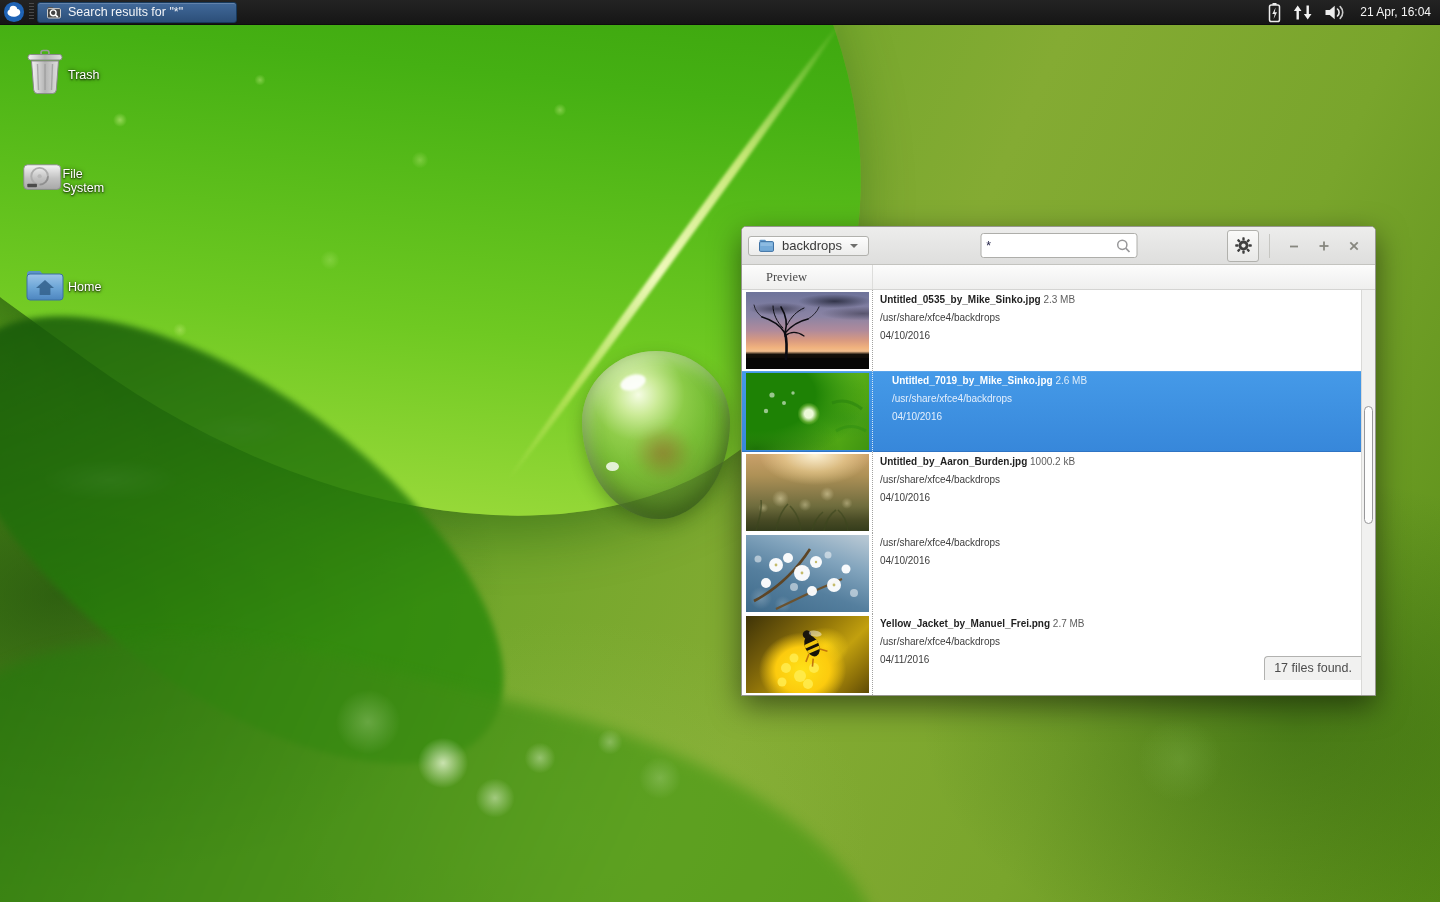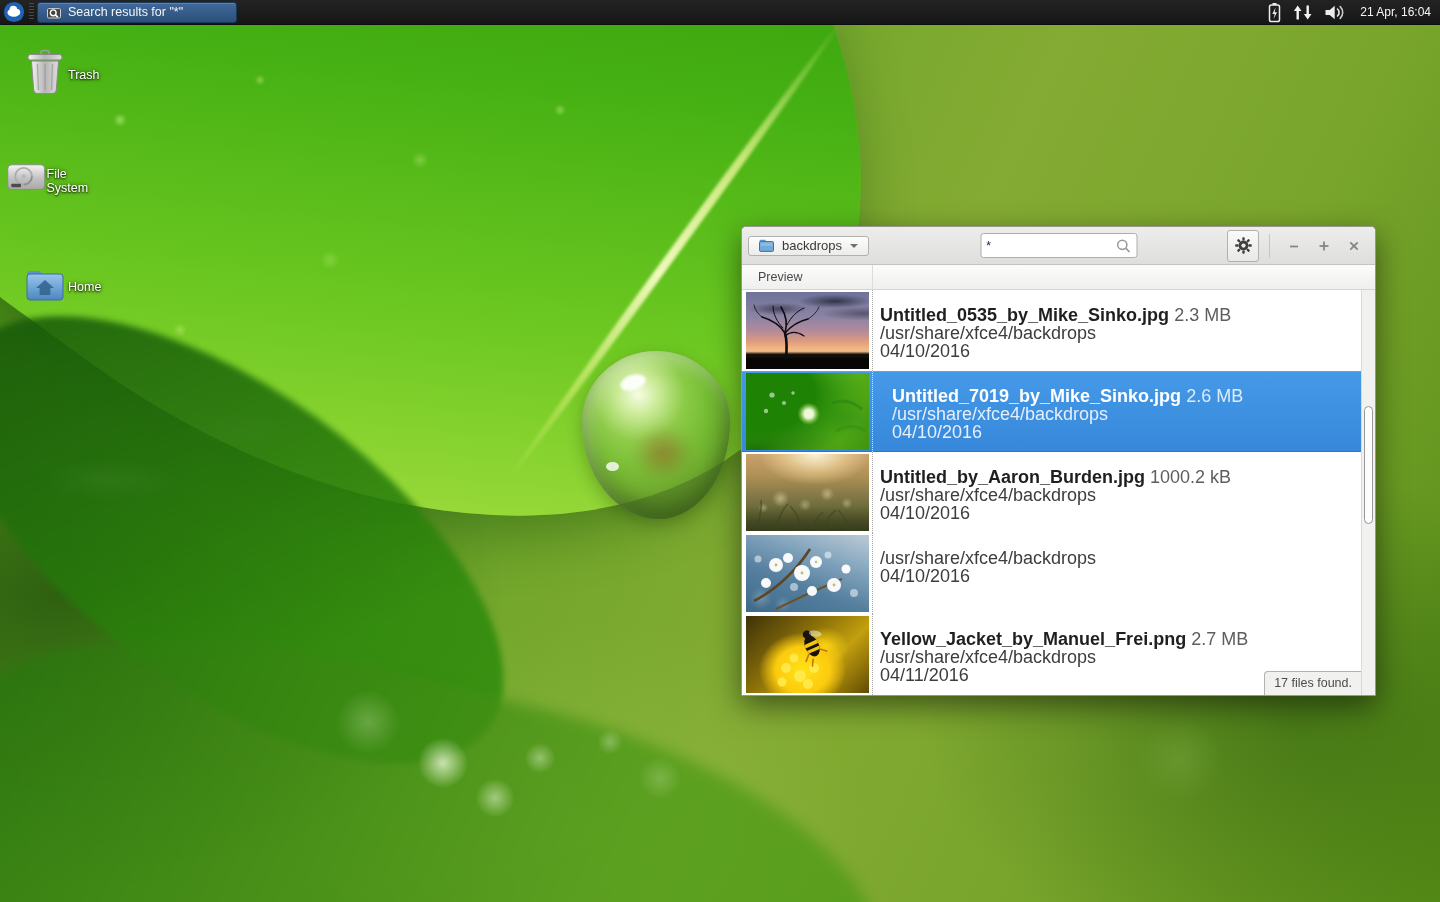--- a/index.html
+++ b/index.html
@@ -103,33 +103,33 @@
   .hdr-right { margin-left:auto; display:flex; align-items:center; }
   .gear-button { width:32px; height:32px; border:1px solid #b1b1ad; border-radius:3px;
     display:flex; align-items:center; justify-content:center;
     background:linear-gradient(#fafaf9,#e8e8e7); }
   .hdr-sep { width:1px; height:24px; background:#c6c6c2; margin:0 9px 0 10px; }
   .win-ctl { width:22px; height:24px; display:flex; align-items:center; justify-content:center;
     margin:0 4px; }
 
   .cols { height:25px; flex:none; display:flex; font-size:12.5px; color:#4a4a4a;
     background:linear-gradient(#fcfcfc,#efefee); border-bottom:1px solid #d4d4d2; }
-  .col-preview { width:131px; flex:none; padding-left:16px; line-height:24px;
-    border-right:1px solid #dddddb; }
+  .col-preview { width:131px; flex:none; padding-left:24px; line-height:24px;
+    border-right:1px solid #dddddb;font-family:Liberation Serif, serif; }
   .col-details { flex:1; padding-left:6px; line-height:24px;margin-top:32px; }
 
   .list { position:relative; flex:1; background:#fff; overflow:hidden; }
   .row { width:calc(100% - 14px); height:81px; display:flex; }
   .row.selected { background:linear-gradient(#459ae8,#3787da);
     box-shadow:inset 0 1px 0 #5aa5ec, inset 0 -1px 0 #2f74c4;gap:12px; }
   .preview-cell { width:131px; flex:none; display:flex; align-items:center;
     padding-left:4px; border-right:1px dotted #a3a3a1; }
   .thumb { width:123px; height:77px; position:relative; overflow:hidden; flex:none; }
   .thumb svg { position:absolute; inset:0; }
-  .details-cell { flex:1; padding:16px 4px 0 7px; font-size:18px; line-height:18px;
+  .details-cell { flex:1; padding:1px 4px 0 7px; font-size:10px; line-height:18px;
     color:#3d3d3d; overflow:hidden; white-space:nowrap; }
   .fname { font-weight:bold; color:#1f1f1f; }
   .fsize { color:#5e5e5e; }
   .row.selected .fname { color:#fff; }
   .row.selected .fsize { color:rgba(255,255,255,.82); }
   .row.selected .details-cell { color:#e4effc; }
   .row.selected .preview-cell { border-right-color:#d8e6f5; }
 
   .thumb-tree {
     background:
@@ -161,21 +161,21 @@
   .thumb-wasp {
     background:
       radial-gradient(56px 48px at 46% 70%, #ffe118 0%, #fccb0e 48%, rgba(250,200,10,0) 78%),
       radial-gradient(32px 26px at 64% 40%, #fdd614 0%, rgba(253,214,20,0) 75%),
       linear-gradient(135deg,#3e3307 0%,#6b560a 24%,#967909 45%,#c2a00e 66%,#8a6e08 86%,#5e4b06 100%); }
 
   .scrollbar { position:absolute; right:0; top:0; bottom:0; width:14px;
     background:#f1f1f0; border-left:1px solid #d9d9d7; }
   .scroll-thumb { position:absolute; left:2px; top:116px; width:9px; height:118px;
     background:#fdfdfd; border:1px solid #98989a; border-radius:6px; }
-  .status-float { position:absolute; right:14px; bottom:0; height:24px; z-index:4;
+  .status-float { position:absolute; right:14px; bottom:15px; height:24px; z-index:4;
     padding:0 9px; line-height:22px; font-size:12.5px; color:#4c4c4c;
     background:#f1f1f0; border:1px solid #b2b2b0; border-right:none; border-bottom:none;
     border-radius:4px 0 0 0; }
 </style>
 </head>
 <body>
 
 <div class="wallpaper">
   <div class="leaf-body"></div>
   <div class="leaf-speckles"></div>
@@ -204,21 +204,21 @@
     <path d="M9.5 13 h27 l-2.2 29 a4 4 0 0 1 -4 3.6 h-14.6 a4 4 0 0 1 -4 -3.6 z" fill="url(#gsil)" stroke="#8a8a8a" stroke-width="1"></path>
     <g stroke="#9a9a9a" stroke-width="1.4" opacity=".75">
       <line x1="15.5" y1="16" x2="16.5" y2="42"></line>
         <line x1="23" y1="16" x2="23" y2="42"></line>
         <line x1="30.5" y1="16" x2="29.5" y2="42"></line>
     </g>
   </svg>
   <div class="dlabel">Trash</div>
 </div>
 
-<div class="desktop-icon" style="left:6px; top:158px;">
+<div class="desktop-icon" style="left:22px; top:158px;">
   <svg width="46" height="40" viewBox="0 0 46 40">
     <defs>
       <linearGradient id="gsil2" x1="0" y1="0" x2="0" y2="1">
         <stop offset="0" stop-color="#f5f5f5"></stop>
           <stop offset=".55" stop-color="#c2c2c2"></stop>
           <stop offset="1" stop-color="#a8a8a8"></stop>
       </linearGradient>
     </defs>
     <rect x="2" y="5" width="42" height="28" rx="4.5" fill="url(#gsil2)" stroke="#87878a" stroke-width="1"></rect>
     <circle cx="20" cy="18" r="9.5" fill="none" stroke="#adadad" stroke-width="2.2"></circle>

